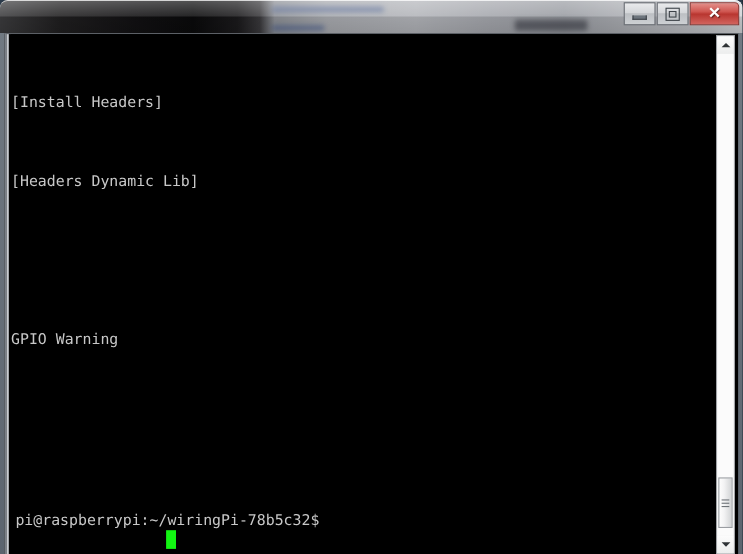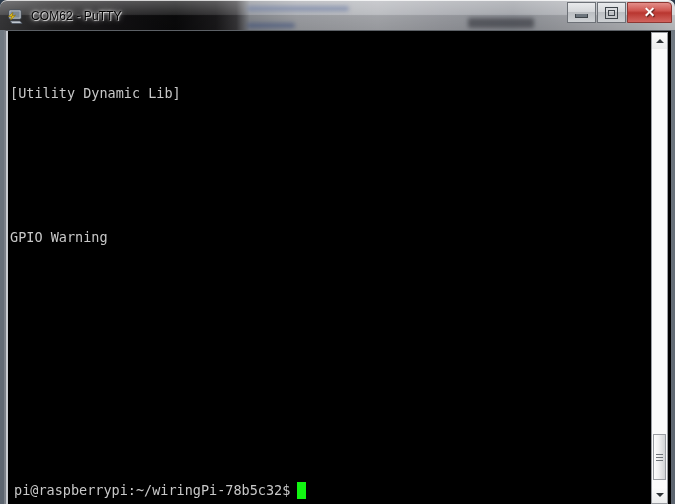--- a/index.html
+++ b/index.html
@@ -209,20 +209,21 @@
     position: absolute;
     left: 4px;
     bottom: 6px;
     font-family: "DejaVu Sans Mono", "Liberation Mono", monospace;
     font-size: 13.5px;
     line-height: 18px;
     color: #c8c8c8;
     white-space: pre;
     display: flex;
     align-items: center;
+    flex-direction: column;
   }
   #cursor-block {
     display: inline-block;
     width: 9px;
     height: 17px;
     background: #12f512;
     margin-left: 7px;
   }
 
   
@@ -291,50 +292,40 @@
 
 <div id="window">
 
   <div id="glass-bg">
     <div class="glass-smudge" style="left:247px; top:6px; width:102px; height:5px;"></div>
     <div class="glass-smudge" style="left:247px; top:23px; width:48px; height:5px;"></div>
     <div class="glass-smudge dark" style="left:468px; top:18px; width:66px; height:10px;"></div>
   </div>
 
   <div id="titlebar">
-    <div id="title-left">
-      <div id="app-icon">
-        <svg width="18" height="18" viewBox="0 0 18 18">
-          <rect x="2" y="3" width="12" height="9" rx="1" fill="#e9eef4" stroke="#47505c" stroke-width="1"></rect>
-          <rect x="3.2" y="4.2" width="9.6" height="6.6" fill="#7d8994"></rect>
-          <path d="M3 14 L13 14 L15 16.4 L5 16.4 Z" fill="#cfd6dd" stroke="#47505c" stroke-width="0.9"></path>
-          <path d="M1.5 9.5 L6 5.5 L5.2 9 L8.5 8.2 L3.6 13 L4.6 9.2 Z" fill="#f5d021" stroke="#8a6f06" stroke-width="0.7"></path>
-        </svg>
-      </div>
-      <div id="title-text">COM62 - PuTTY</div>
-    </div>
 
     <div id="win-buttons">
       <div class="winbtn">
         <span class="min-glyph"></span>
       </div>
       <div class="winbtn">
         <span class="restore-glyph"></span>
       </div>
       <div class="winbtn close">
         <span class="glyph">✕</span>
       </div>
     </div>
   </div>
 
   <div id="term-frame">
     <div id="term-inner-border"></div>
 
     <div id="term-screen">
-      <div class="tline">[Utility Dynamic Lib]</div>
+      <div class="tline">[Install Headers]</div>
+      <div class="tline">[Headers Dynamic Lib]</div>
       <div class="tline"></div>
       <div class="tline">GPIO Warning</div>
       
       
       
       
       
       
       
       

